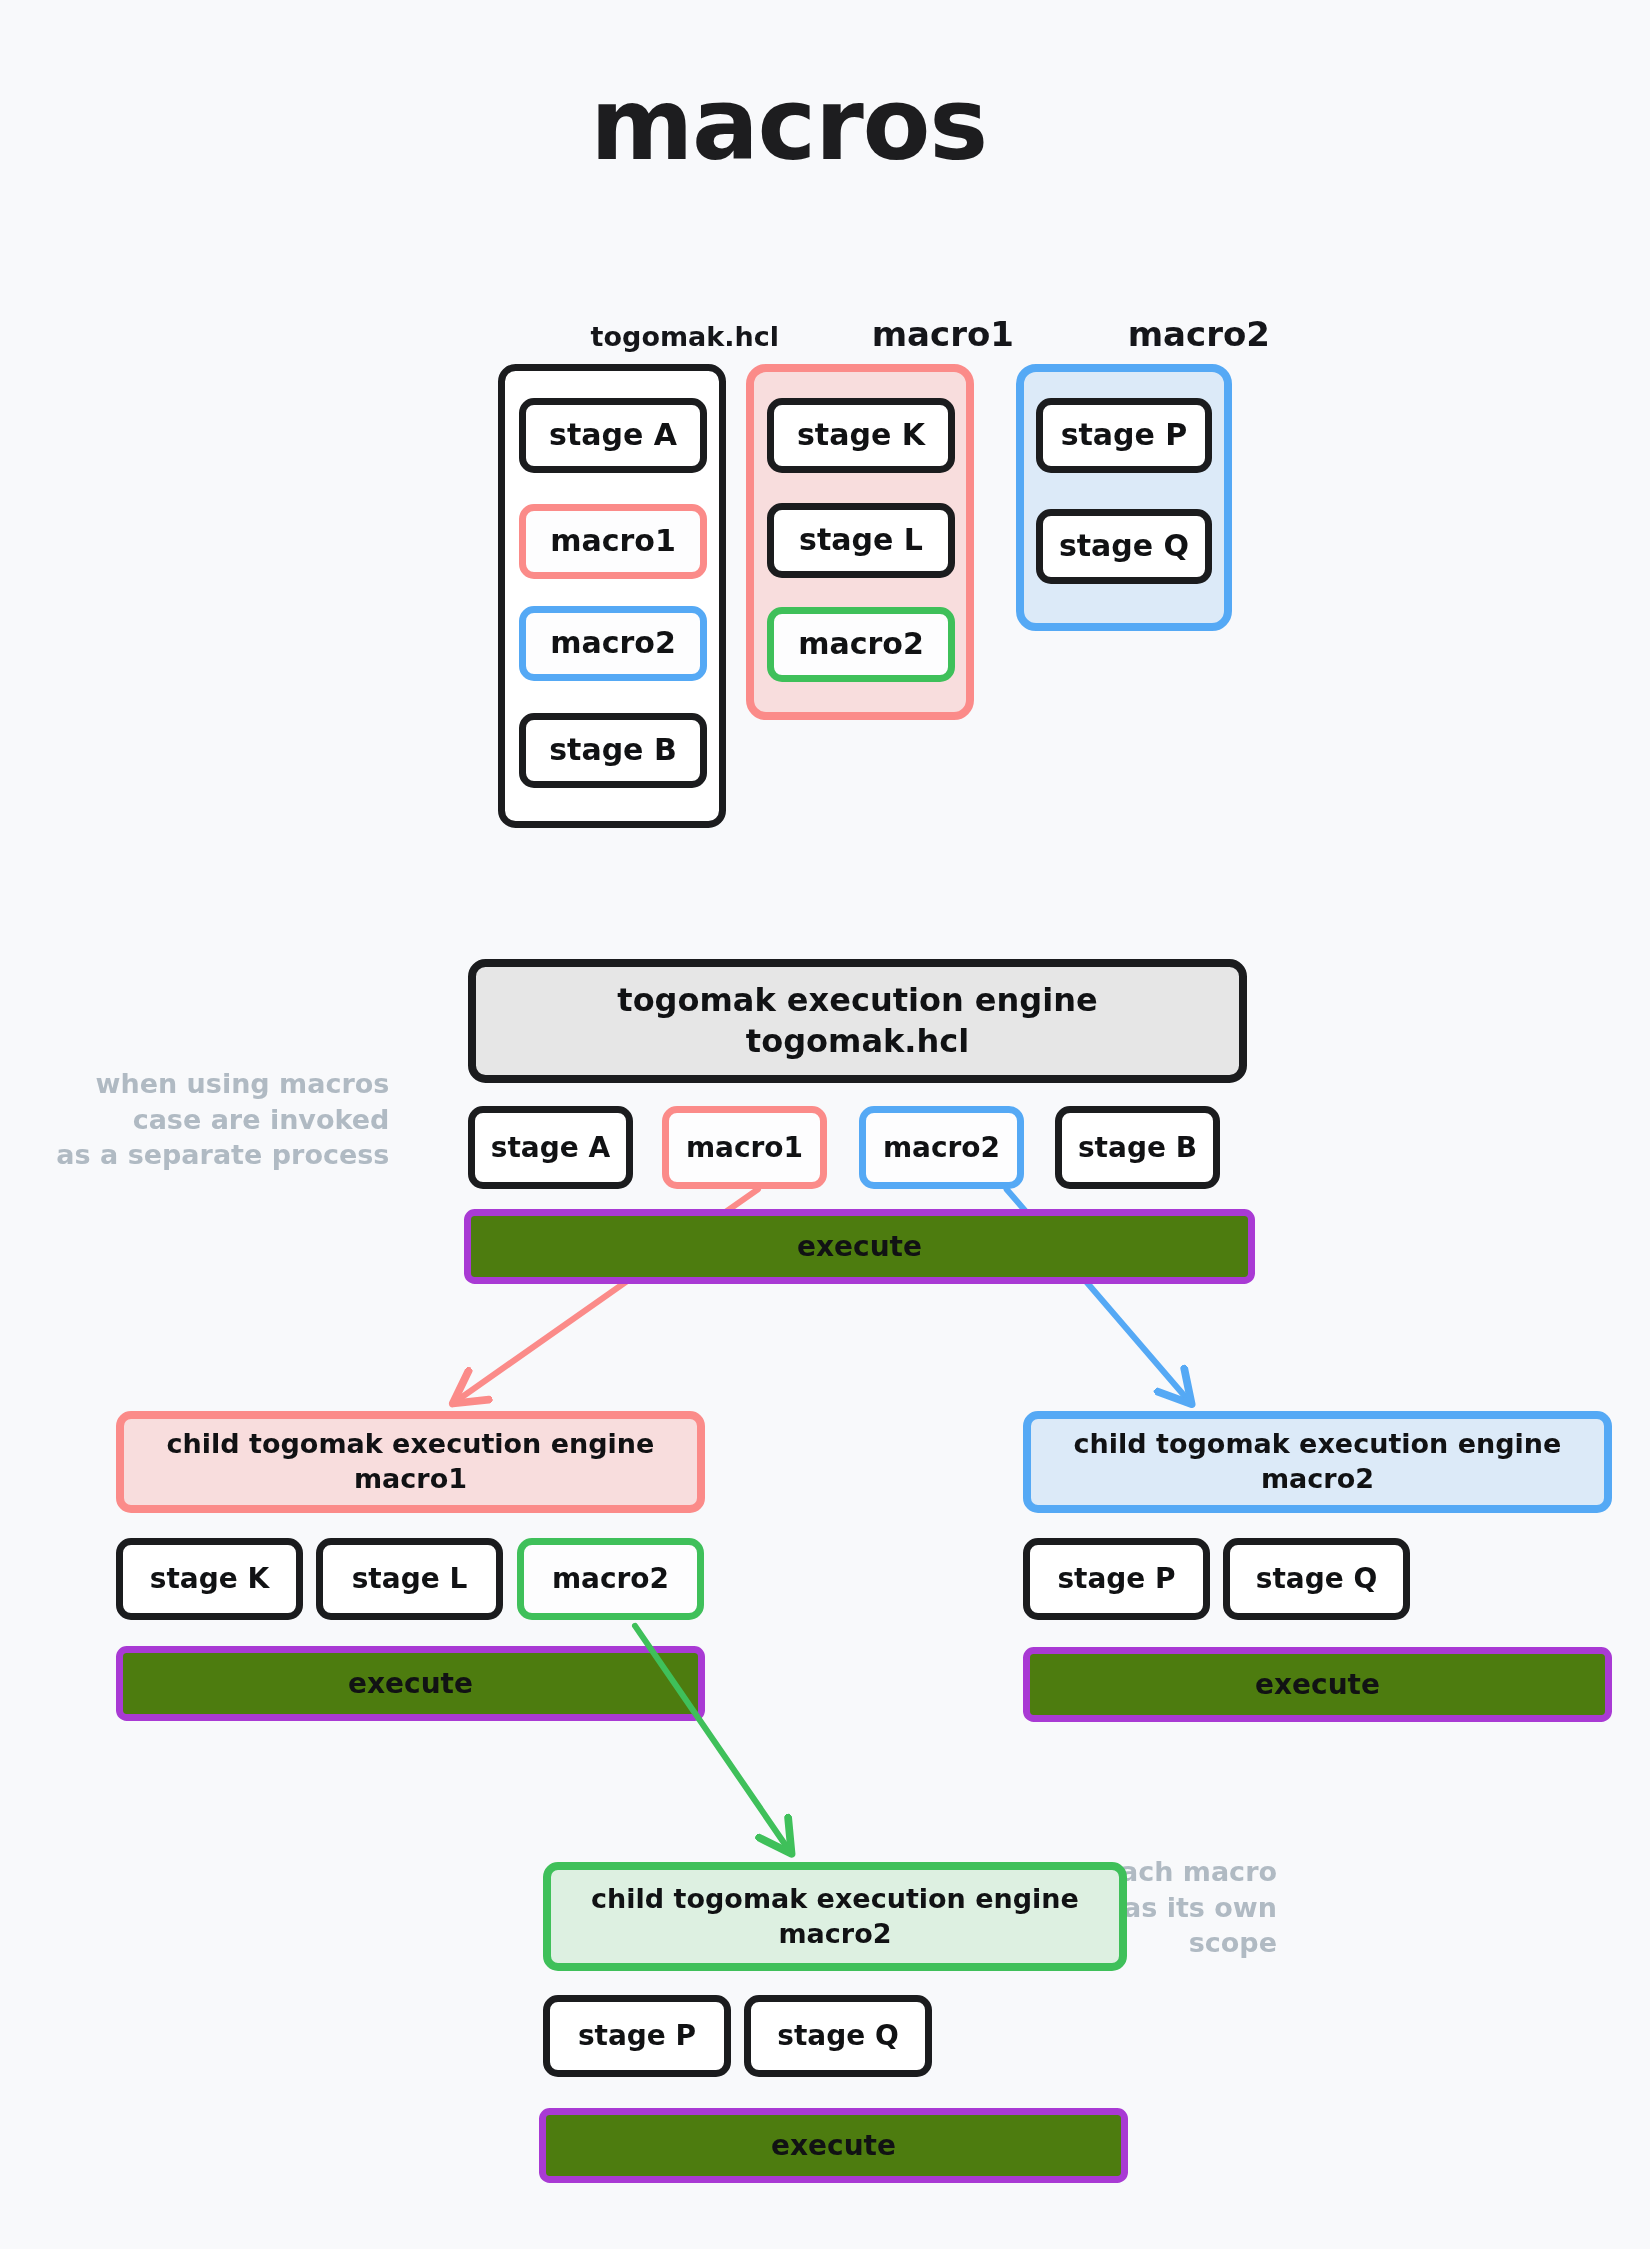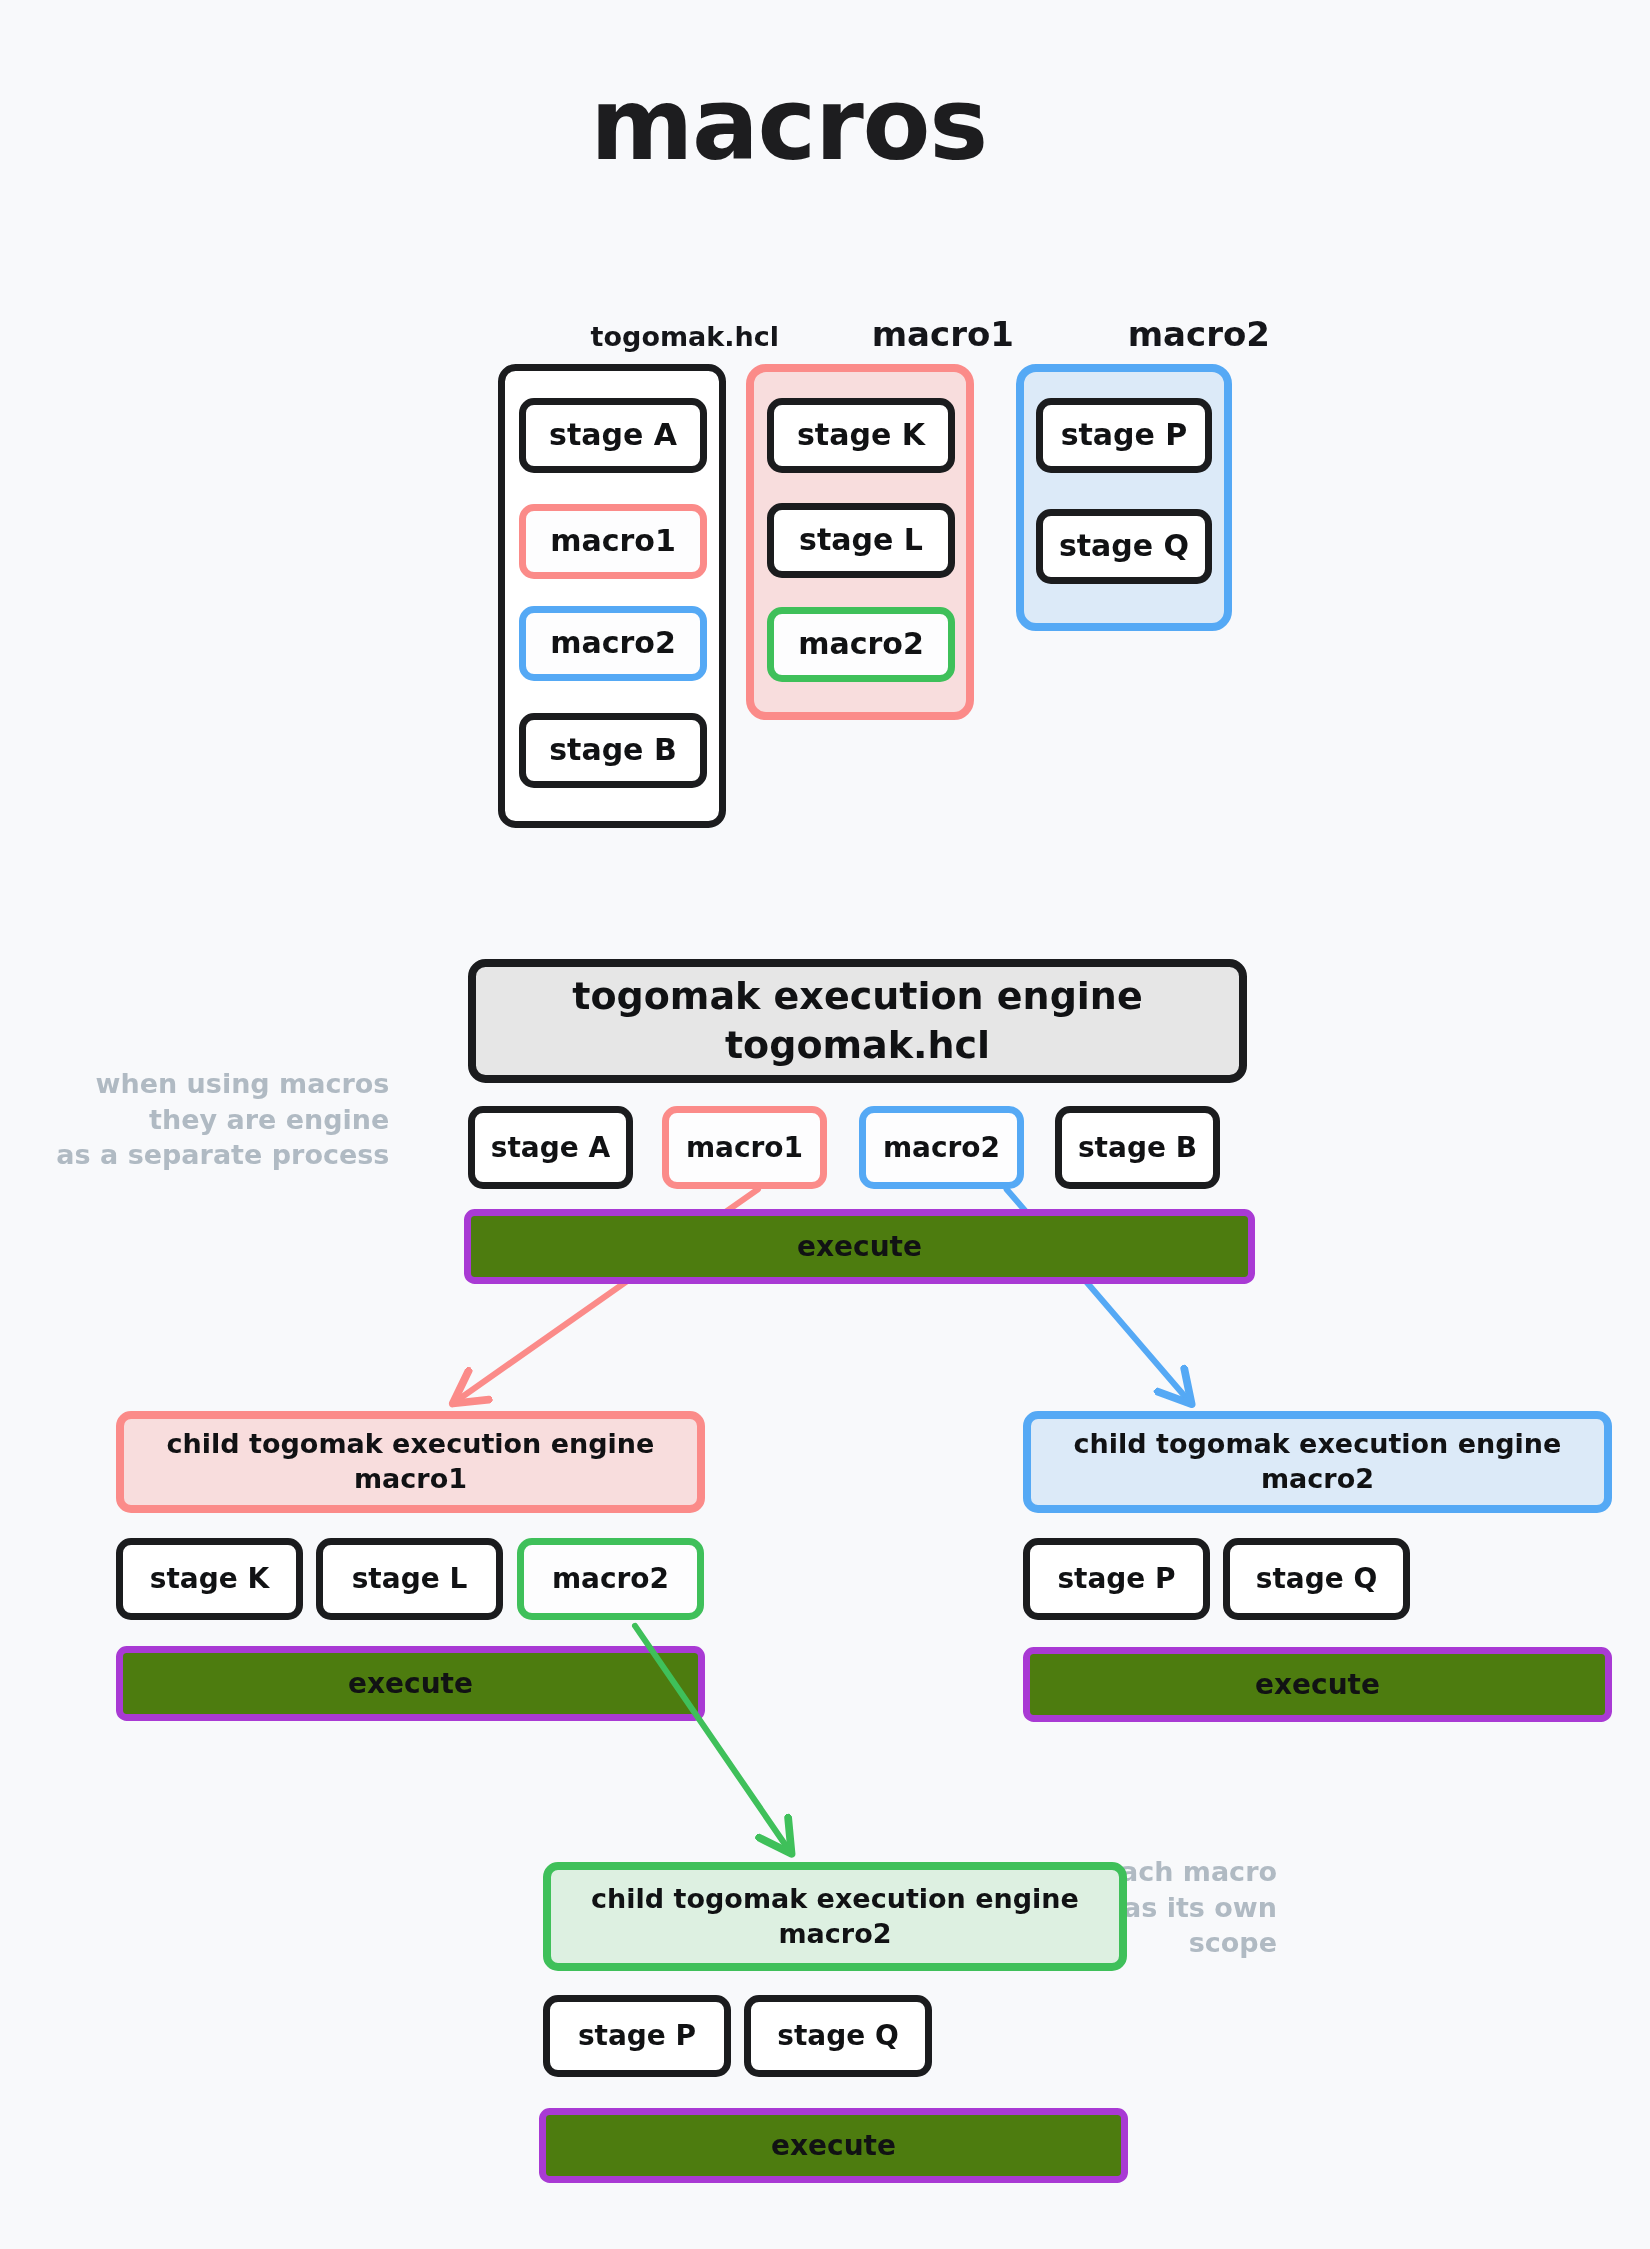--- a/index.html
+++ b/index.html
@@ -136,37 +136,37 @@
   <div class="box bd-green layer-above" style="left:767px; top:607px; width:188px; height:75px; font-size:30px;">macro2</div>
 
   <div class="col-label layer-above" style="left:961px; top:314px; width:309px; font-size:34px;">macro2</div>
 
   <div class="box panel-blue layer-above" style="left:1016px; top:364px; width:216px; height:267px; border-radius:20px;"></div>
 
   <div class="box bd-black layer-above" style="left:1036px; top:398px; width:176px; height:75px; font-size:30px;">stage P</div>
 
   <div class="box bd-black layer-above" style="left:1036px; top:509px; width:176px; height:75px; font-size:30px;">stage Q</div>
 
-  <div class="box panel-grey layer-above" style="left:468px; top:959px; width:779px; height:124px; border-radius:17.5px; flex-direction:column; font-size:38px;">
+  <div class="box panel-grey layer-above" style="left:468px; top:959px; width:779px; height:124px; border-radius:17.5px; flex-direction:column; font-size:32px;">
     <span>togomak execution engine</span>
     <span>togomak.hcl</span>
   </div>
 
   <div class="box bd-black layer-above" style="left:468px; top:1106px; width:165px; height:83px; font-size:28px;">stage A</div>
 
   <div class="box bd-red layer-above" style="left:662px; top:1106px; width:165px; height:83px; font-size:28px;">macro1</div>
 
   <div class="box bd-blue layer-above" style="left:859px; top:1106px; width:165px; height:83px; font-size:28px;">macro2</div>
 
   <div class="box bd-black layer-above" style="left:1055px; top:1106px; width:165px; height:83px; font-size:28px;">stage B</div>
 
   <div class="box panel-purple layer-above" style="left:464px; top:1209px; width:791px; height:75px; font-size:28px; border-radius:10.7px;">execute</div>
 
   <div class="annot right" style="left:13.4px; top:1066px; width:376px; font-size:27px;">when using macros
-they are engine
+case are invoked
 as a separate process</div>
 
   <div class="box panel-red layer-above" style="left:116px; top:1411px; width:589px; height:102px; border-radius:15px; flex-direction:column; font-size:27px;">
     <span>child togomak execution engine</span>
     <span>macro1</span>
   </div>
 
   <div class="box bd-black layer-above" style="left:116px; top:1538px; width:187px; height:82px; font-size:28px;">stage K</div>
 
   <div class="box bd-black layer-above" style="left:316px; top:1538px; width:187px; height:82px; font-size:28px;">stage L</div>

